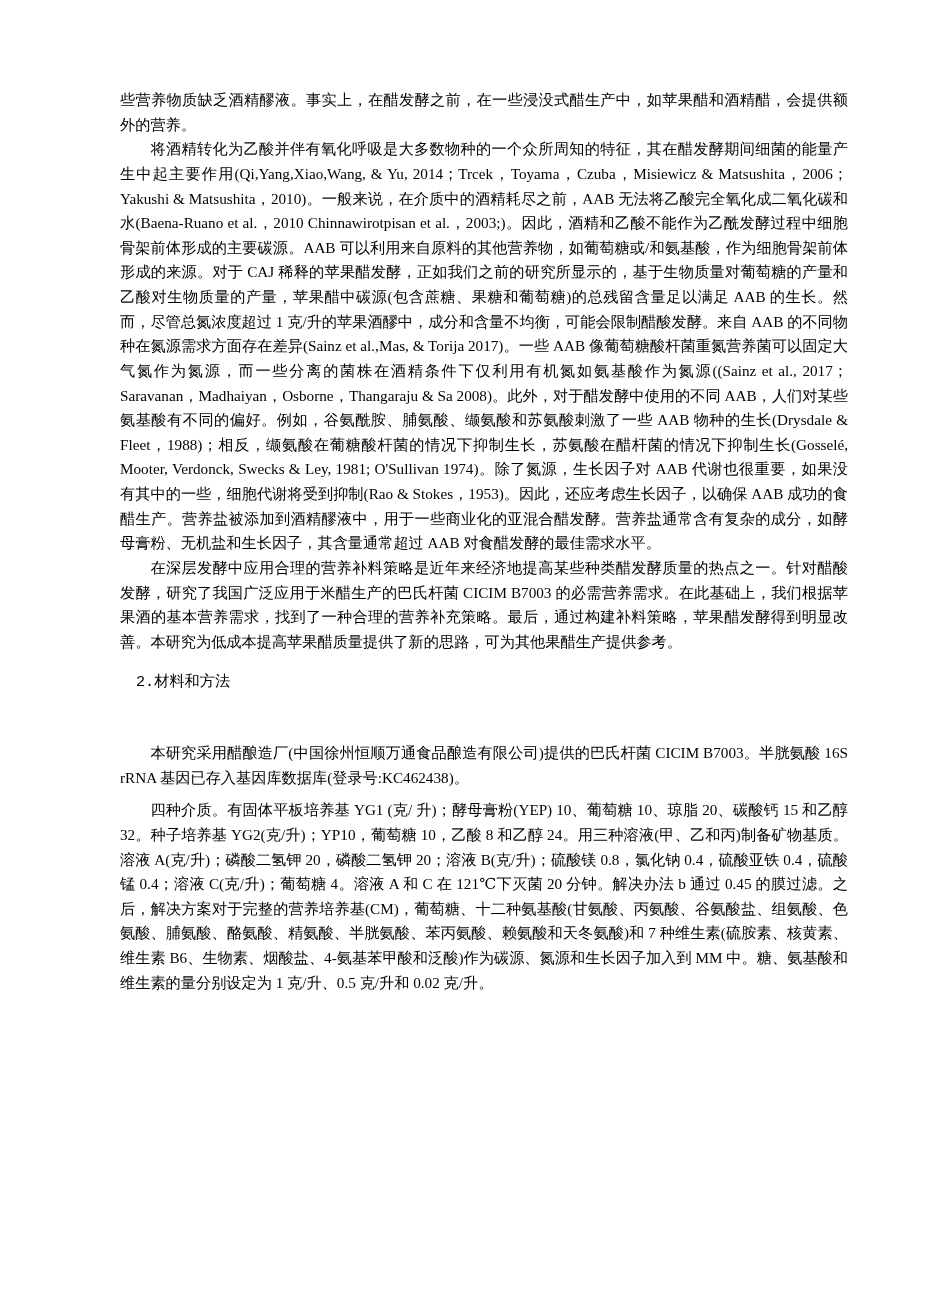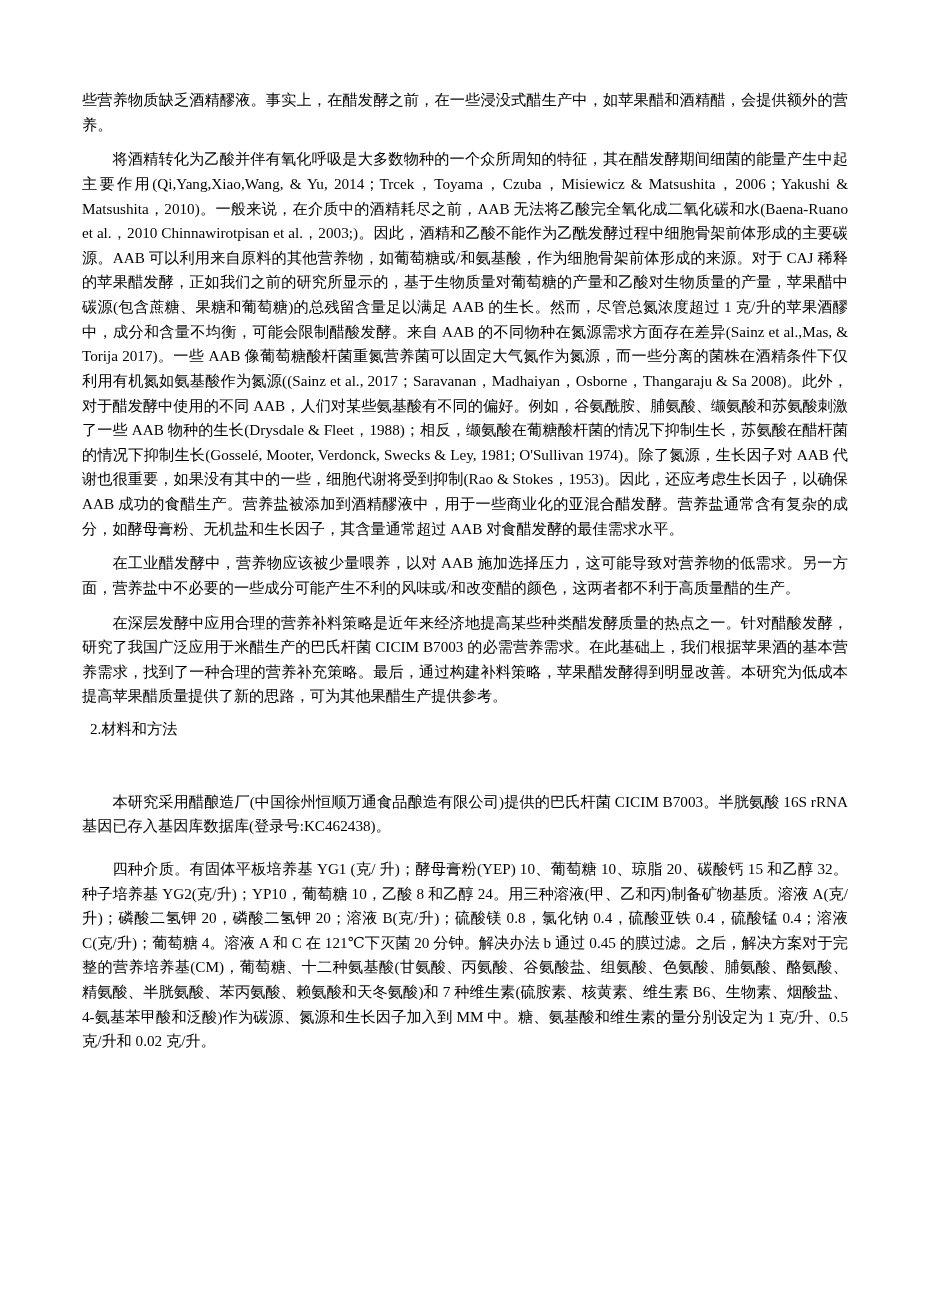--- a/index.html
+++ b/index.html
@@ -11,60 +11,59 @@
     width: 926px;
     min-height: 1309px;
     font-family: "Liberation Serif", "DejaVu Serif", serif;
     color: #000000;
   }
   .page {
     position: relative;
     width: 926px;
     min-height: 1309px;
     box-sizing: border-box;
-    padding: 88px 78px 40px 82px;
+    padding: 88px 78px 40px 120px;
   }
   .doc-body {
     font-size: 15.2px;
     line-height: 1.62;
     text-align: justify;
     text-justify: inter-ideograph;
   }
   p {
     margin: 0 0 0 0;
     text-align: justify;
     text-justify: inter-ideograph;
   }
   p.indent {
     text-indent: 2em;
-    margin-top: 10px;
   }
   p.noindent {
     text-indent: 0;
   }
   .heading {
-    margin: 8px;
+    margin: 16px;
     text-indent: 0;
     font-size: 15.2px;
     line-height: 1.62;
+    font-family: Liberation Mono, monospace;
   }
   .gap-sm { height: 8px; }
   .gap-md { height: 15px; }
 </style>
 </head>
 <body>
 
 <div class="page">
   <div class="doc-body">
 
     <p class="noindent">些营养物质缺乏酒精醪液。事实上，在醋发酵之前，在一些浸没式醋生产中，如苹果醋和酒精醋，会提供额外的营养。</p>
 
     <p class="indent">将酒精转化为乙酸并伴有氧化呼吸是大多数物种的一个众所周知的特征，其在醋发酵期间细菌的能量产生中起主要作用(Qi,Yang,Xiao,Wang, &amp; Yu, 2014；Trcek，Toyama，Czuba，Misiewicz &amp; Matsushita，2006；Yakushi &amp; Matsushita，2010)。一般来说，在介质中的酒精耗尽之前，AAB 无法将乙酸完全氧化成二氧化碳和水(Baena-Ruano et al.，2010 Chinnawirotpisan et al.，2003;)。因此，酒精和乙酸不能作为乙酰发酵过程中细胞骨架前体形成的主要碳源。AAB 可以利用来自原料的其他营养物，如葡萄糖或/和氨基酸，作为细胞骨架前体形成的来源。对于 CAJ 稀释的苹果醋发酵，正如我们之前的研究所显示的，基于生物质量对葡萄糖的产量和乙酸对生物质量的产量，苹果醋中碳源(包含蔗糖、果糖和葡萄糖)的总残留含量足以满足 AAB 的生长。然而，尽管总氮浓度超过 1 克/升的苹果酒醪中，成分和含量不均衡，可能会限制醋酸发酵。来自 AAB 的不同物种在氮源需求方面存在差异(Sainz et al.,Mas, &amp; Torija 2017)。一些 AAB 像葡萄糖酸杆菌重氮营养菌可以固定大气氮作为氮源，而一些分离的菌株在酒精条件下仅利用有机氮如氨基酸作为氮源((Sainz et al., 2017；Saravanan，Madhaiyan，Osborne，Thangaraju &amp; Sa 2008)。此外，对于醋发酵中使用的不同 AAB，人们对某些氨基酸有不同的偏好。例如，谷氨酰胺、脯氨酸、缬氨酸和苏氨酸刺激了一些 AAB 物种的生长(Drysdale &amp; Fleet，1988)；相反，缬氨酸在葡糖酸杆菌的情况下抑制生长，苏氨酸在醋杆菌的情况下抑制生长(Gosselé, Mooter, Verdonck, Swecks &amp; Ley, 1981; O'Sullivan 1974)。除了氮源，生长因子对 AAB 代谢也很重要，如果没有其中的一些，细胞代谢将受到抑制(Rao &amp; Stokes，1953)。因此，还应考虑生长因子，以确保 AAB 成功的食醋生产。营养盐被添加到酒精醪液中，用于一些商业化的亚混合醋发酵。营养盐通常含有复杂的成分，如酵母膏粉、无机盐和生长因子，其含量通常超过 AAB 对食醋发酵的最佳需求水平。</p>
 
-    <p class="indent">在工业醋发酵中，营养物应该被少量喂养，以对 AAB 施加选择压力，这可能导致对营养物的低需求。另一方面，营养盐中不必要的一些成分可能产生不利的风味或/和改变醋的颜色，这两者都不利于高质量醋的生产。</p>
 
     <p class="indent">在深层发酵中应用合理的营养补料策略是近年来经济地提高某些种类醋发酵质量的热点之一。针对醋酸发酵，研究了我国广泛应用于米醋生产的巴氏杆菌 CICIM B7003 的必需营养需求。在此基础上，我们根据苹果酒的基本营养需求，找到了一种合理的营养补充策略。最后，通过构建补料策略，苹果醋发酵得到明显改善。本研究为低成本提高苹果醋质量提供了新的思路，可为其他果醋生产提供参考。</p>
 
     <p class="heading">2.材料和方法</p>
 
     <div class="gap-md"></div>
 
 
     <div class="gap-md"></div>
 

